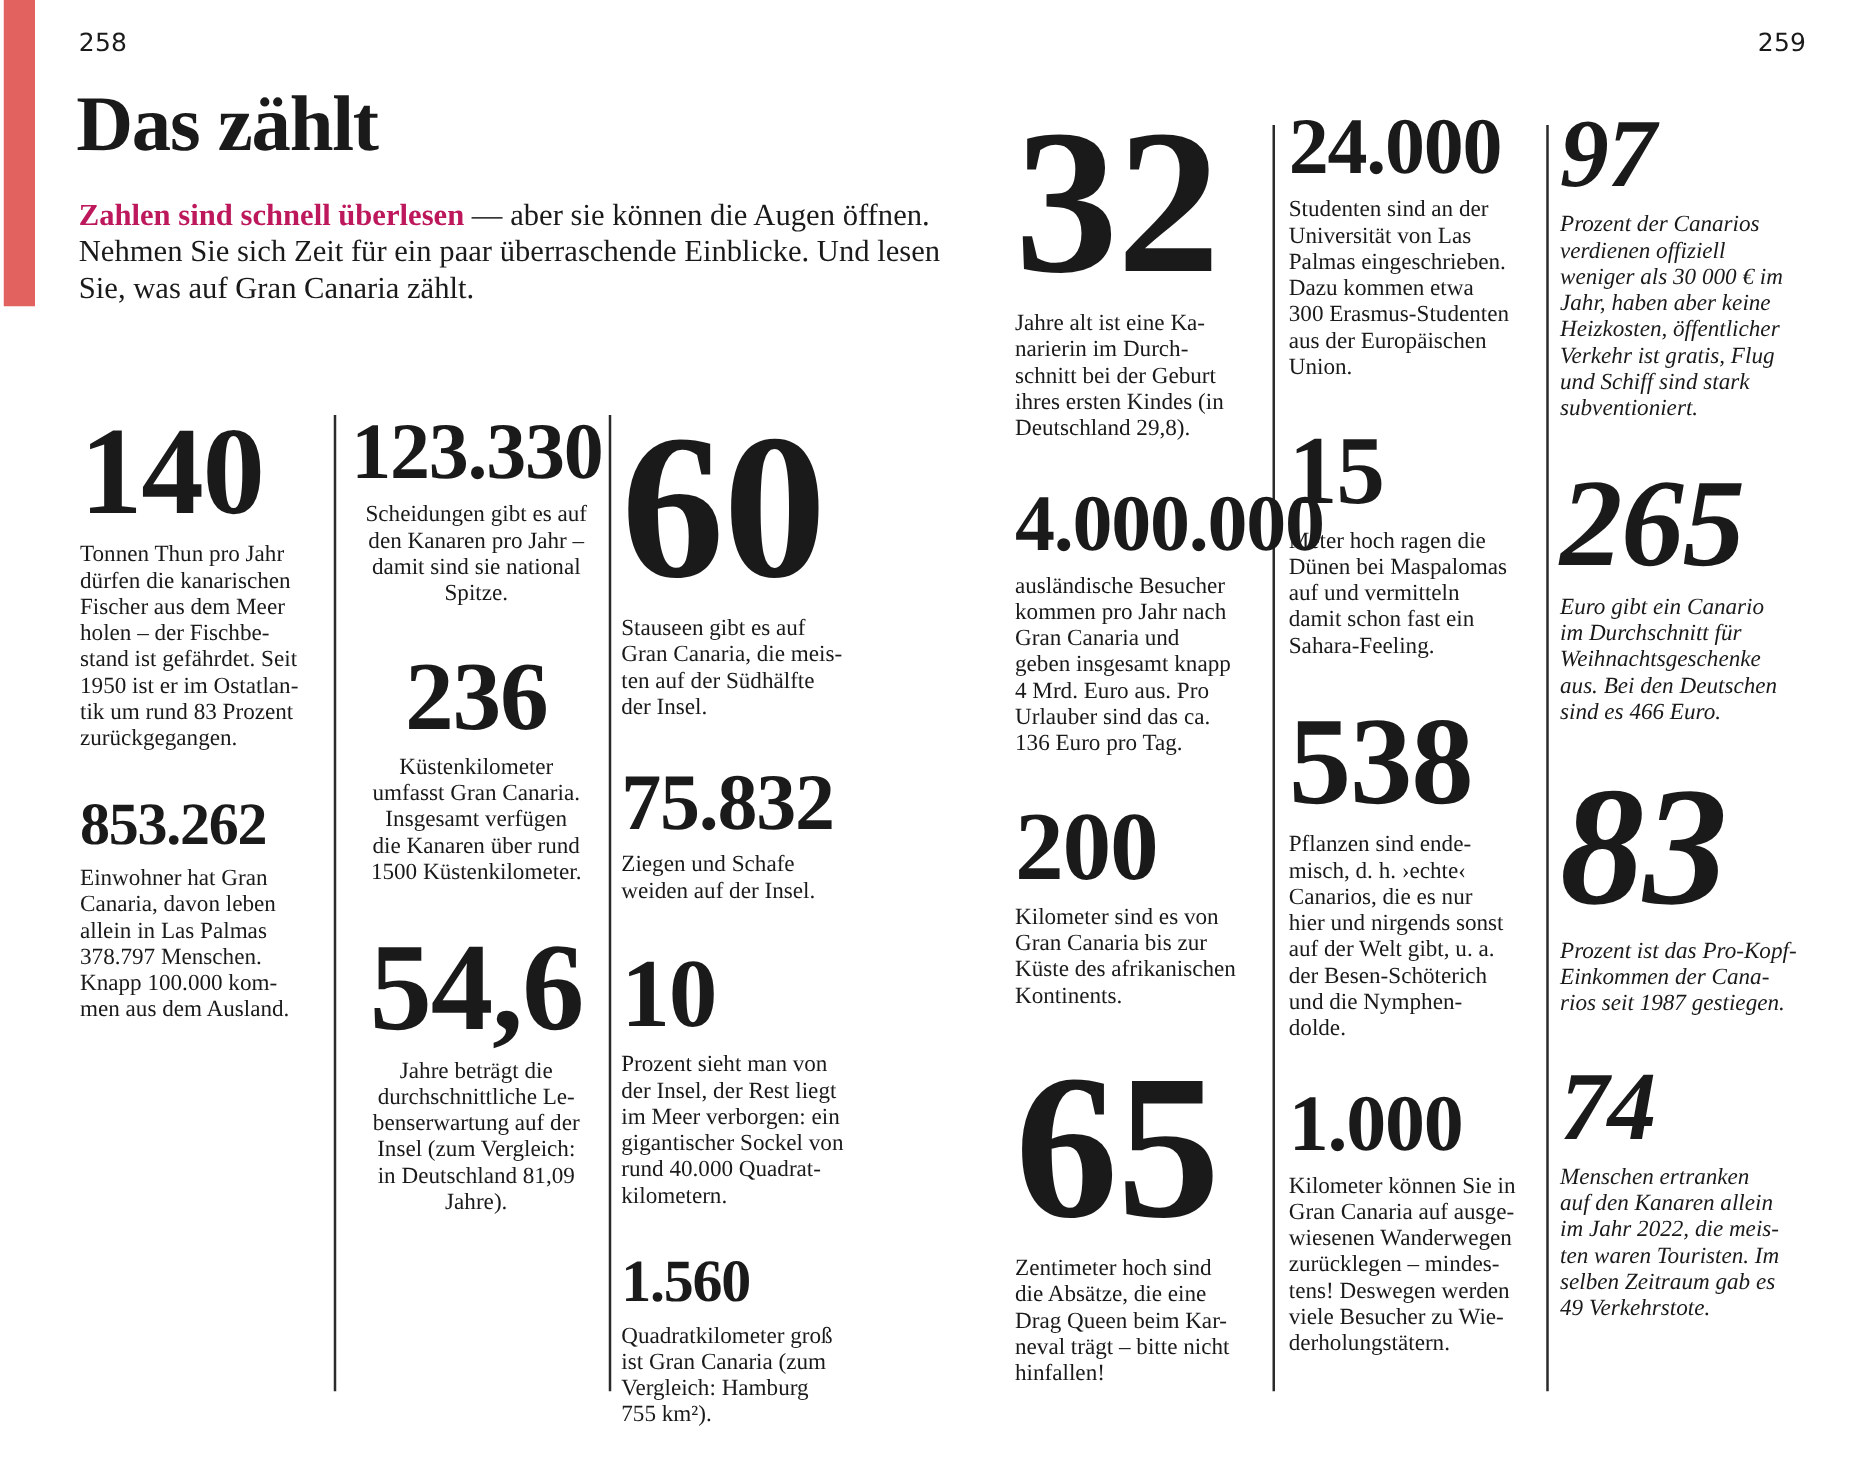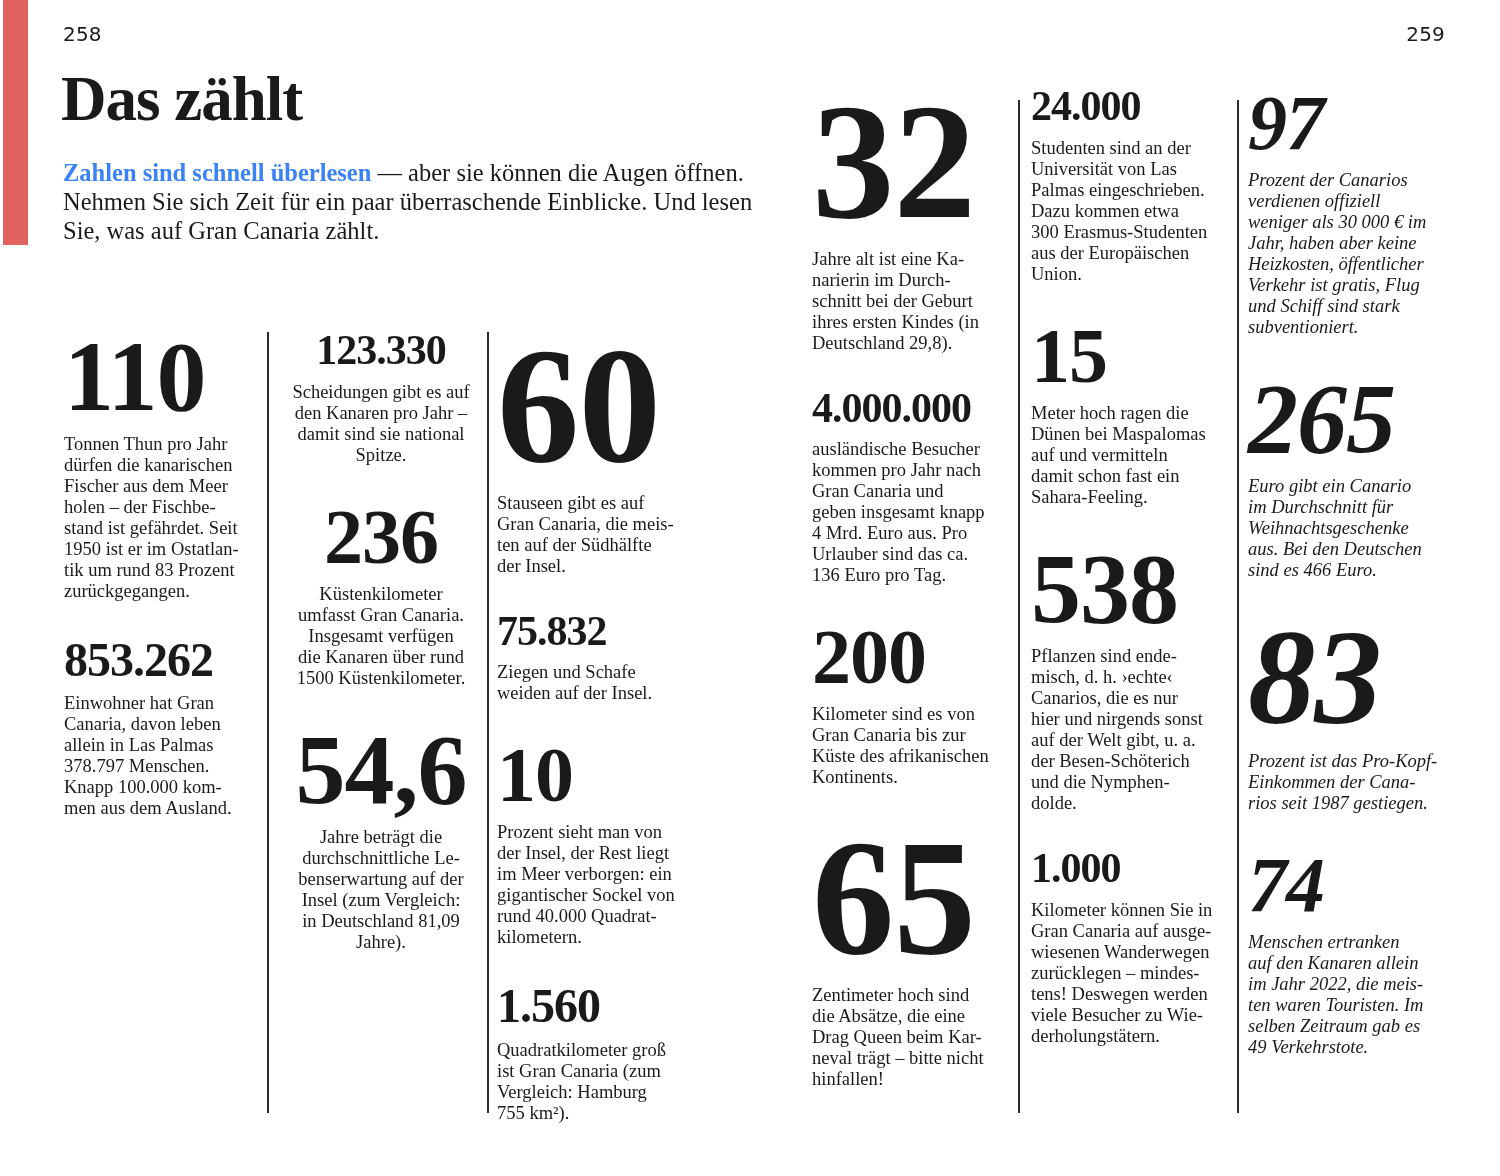--- a/index.html
+++ b/index.html
@@ -32,50 +32,50 @@
   .col.c2{left:281px;top:332px;text-align:center;}
   .col.c3{left:497px;top:332px;}
   .col.c4{left:812px;top:88px;}
   .col.c5{left:1031px;top:88px;}
   .col.c6{left:1248px;top:88px;font-style:italic;}
 
   .stat{margin:0 0 36px 0;}
   .stat-number{font-weight:bold;line-height:0.9;letter-spacing:-1px;
                margin:0 0 12px 0;white-space:nowrap;}
   .num-s  {font-size:48px;}
-  .num-m  {font-size:42px;}
+  .num-m  {font-size:64px;}
   .num-l  {font-size:78px;}
   .num-xl {font-size:100px;}
   .num-xxl{font-size:135px;}
   .num-h  {font-size:165px;}
 
   .stat-caption{font-size:18.5px;line-height:21px;white-space:pre-line;}
 </style>
 </head>
 <body>
 
 <div class="spread">
 
   <div class="accent-bar" style="background: rgb(226, 98, 95);"></div>
 
   <div class="pagenum left">258</div>
   <div class="pagenum right">259</div>
 
   <h1 class="title">Das zählt</h1>
 
-  <p class="intro"><span class="lead" style="color: #3b82f6;">Zahlen sind schnell überlesen</span><span> — aber sie können die Augen öffnen. Nehmen Sie sich Zeit für ein paar überraschende Einblicke. Und lesen Sie, was auf Gran Canaria zählt.</span></p>
+  <p class="intro"><span class="lead" style="color: #be185d;">Zahlen sind schnell überlesen</span><span> — aber sie können die Augen öffnen. Nehmen Sie sich Zeit für ein paar überraschende Einblicke. Und lesen Sie, was auf Gran Canaria zählt.</span></p>
 
   <div class="divider d1"></div>
   <div class="divider d2"></div>
   <div class="divider d3"></div>
   <div class="divider d4"></div>
 
   <div class="col c1">
       <div class="stat">
-        <div class="stat-number num-xl">110</div>
+        <div class="stat-number num-xl">140</div>
         <div class="stat-caption">Tonnen Thun pro Jahr
 dürfen die kanarischen
 Fischer aus dem Meer
 holen – der Fischbe-
 stand ist gefährdet. Seit
 1950 ist er im Ostatlan-
 tik um rund 83 Prozent
 zurückgegangen.</div>
       </div>
       <div class="stat">

